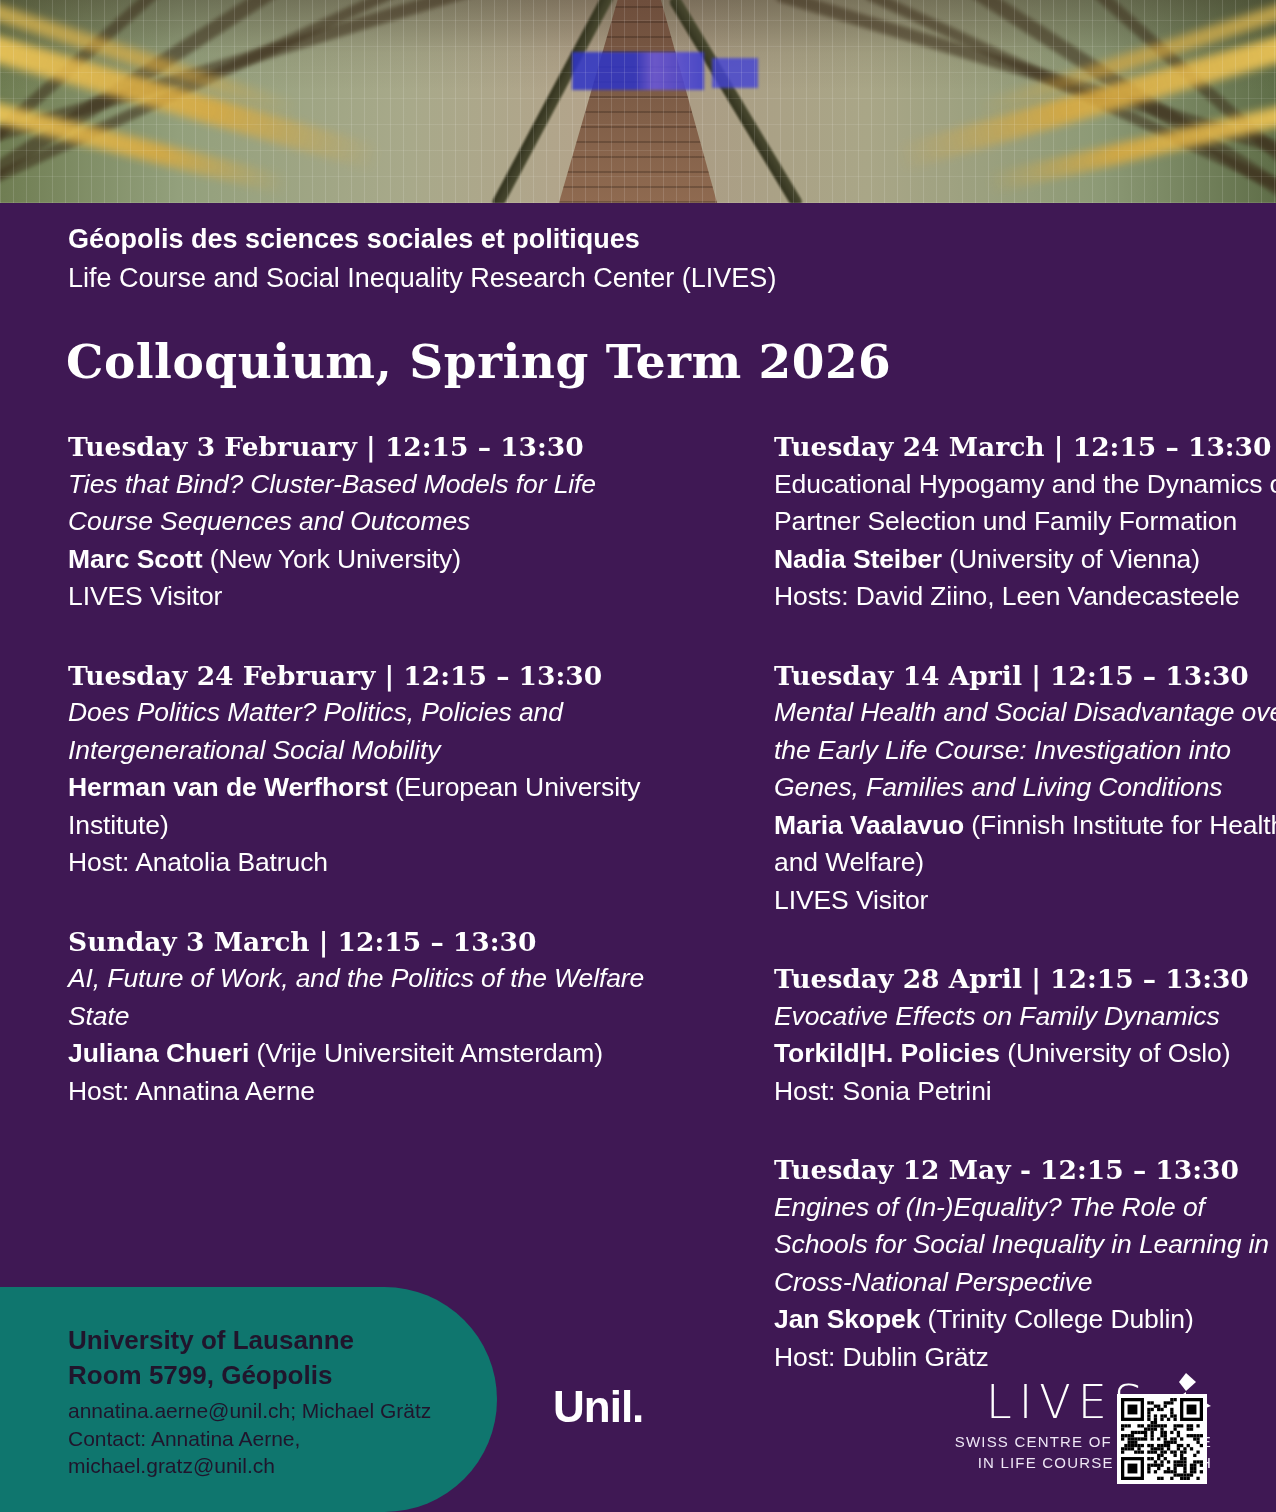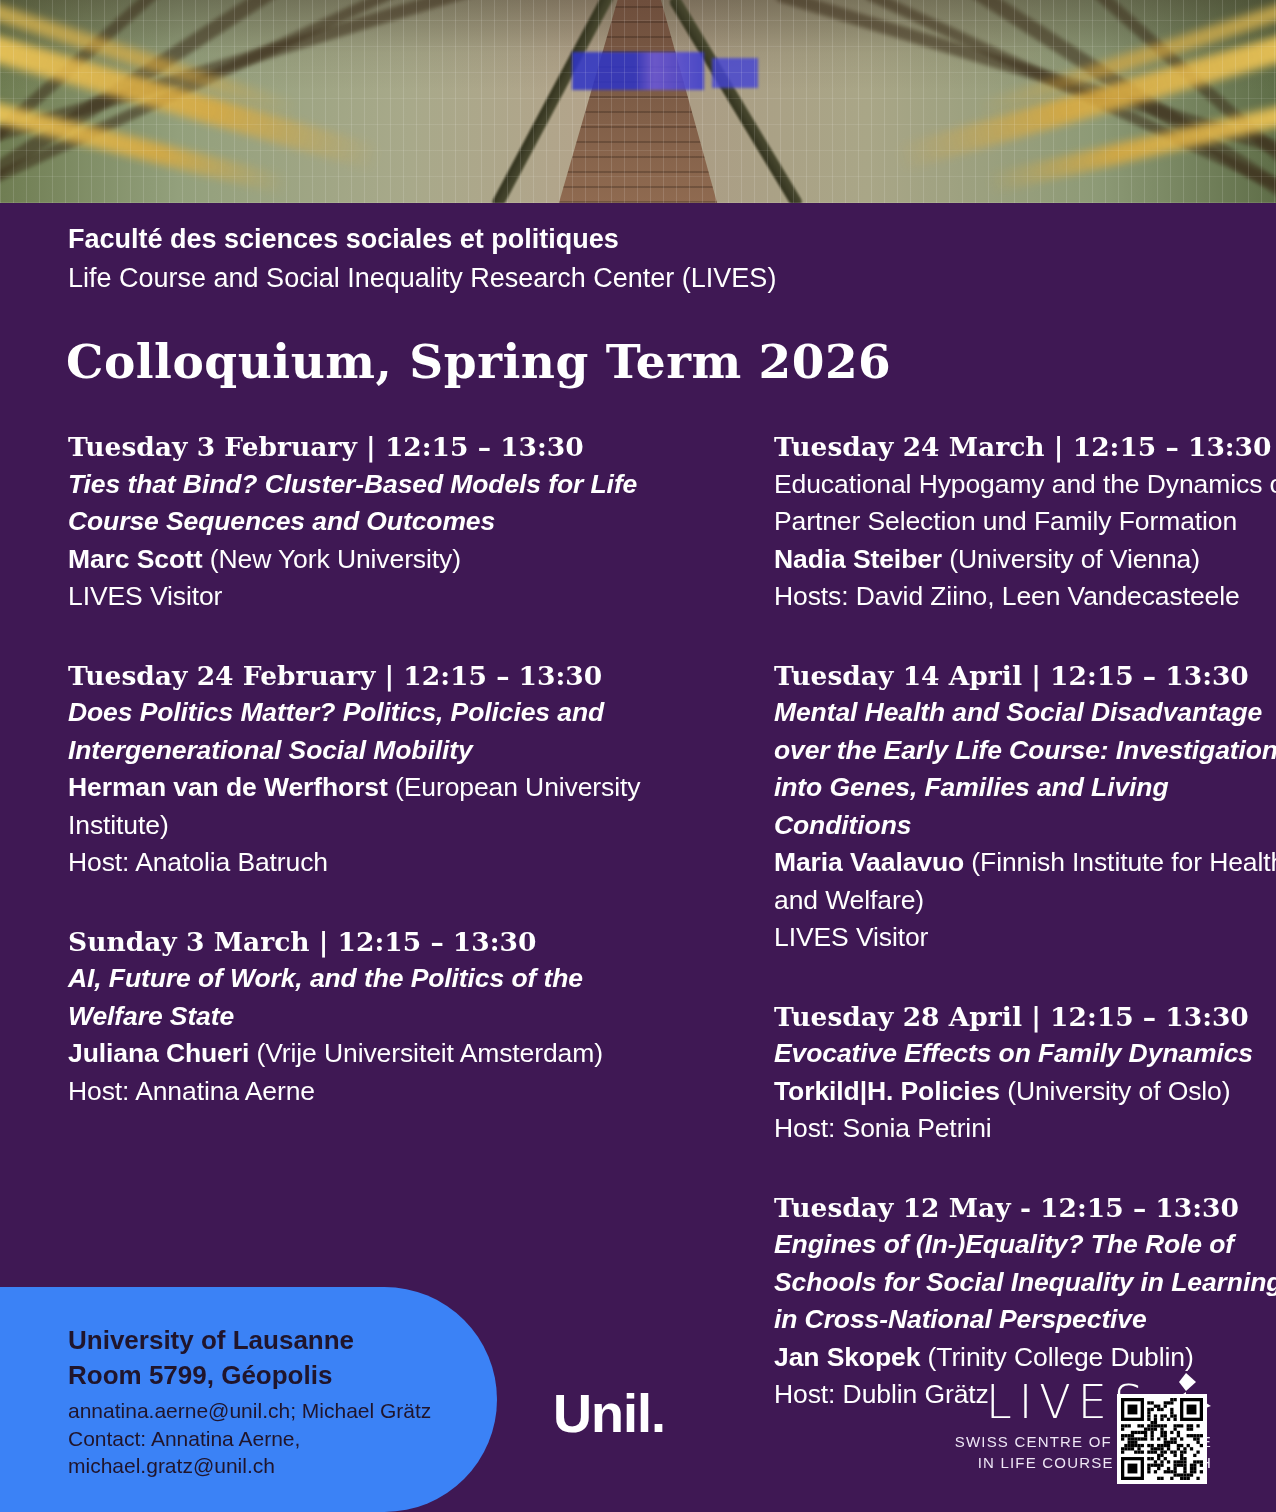--- a/index.html
+++ b/index.html
@@ -52,31 +52,31 @@
   .header{position:absolute;left:68px;top:220px;line-height:39px;font-size:27px;}
   .header .fac{font-weight:bold;}
   .main-title{position:absolute;left:66px;top:334px;font-family:"DejaVu Serif",serif;
     font-weight:bold;font-size:47px;letter-spacing:.5px;}
   
   .col{position:absolute;top:428px;}
   .col-left{left:68px;width:585px;}
   .col-right{left:738px;width:520px;margin-left:36px;}
   .event{margin-bottom:41px;font-size:26.5px;line-height:37.5px;letter-spacing:-.1px;}
   .ev-date{font-family:"DejaVu Serif",serif;font-weight:bold;font-size:26.5px;letter-spacing:0;}
-  .ev-title.it{font-style:italic;font-weight:bold;}
+  .ev-title.it{font-style:italic;}
   .ev-speaker{font-weight:bold;}
   
   .venue-box{position:absolute;left:0;top:1287px;width:497px;height:225px;
-    background:#3b82f6;border-radius:0 115px 115px 0;color:#20152c;
+    background:#0f766e;border-radius:0 115px 115px 0;color:#20152c;
     padding:0;box-sizing:border-box;}
   .venue-inner{padding:36px 0 0 68px;}
   .venue-line{font-weight:bold;font-size:26px;line-height:35px;}
   .contact{font-size:21px;line-height:27.5px;margin-top:4px;}
   
-  .unil-logo{position:absolute;left:553px;top:1382px;font-size:54px;font-weight:bold;
+  .unil-logo{position:absolute;left:553px;top:1382px;font-size:44px;font-weight:bold;
     letter-spacing:-1px;}
   .lives{position:absolute;left:800px;top:1372px;width:412px;text-align:right;}
   .lives-row{display:flex;align-items:flex-end;justify-content:flex-end;gap:6px;}
   .lives-word{font-family:"DejaVu Sans",sans-serif;font-weight:200;font-size:46px;
     letter-spacing:7px;line-height:52px;}
   .lives-sub{font-size:15px;letter-spacing:1.2px;line-height:21px;color:#efe7f6;margin-top:3px;}
   
   .qr-box{position:absolute;left:1117px;top:1394px;width:90px;height:90px;background:#ffffff;}
   .qr-box svg{position:absolute;left:4px;top:4px;}
 </style>
@@ -103,21 +103,21 @@
     <div class="lay goldr g6"></div>
     <div class="lay walk"></div>
     <div class="lay rail rl"></div>
     <div class="lay rail rr"></div>
     <div class="lay sign1"></div>
     <div class="lay sign2"></div>
     <div class="lay grid"></div>
   </div>
 
   <div class="header">
-    <div class="fac">Faculté des sciences sociales et politiques</div>
+    <div class="fac">Géopolis des sciences sociales et politiques</div>
     <div>Life Course and Social Inequality Research Center (LIVES)</div>
   </div>
 
   <div class="main-title">Colloquium, Spring Term 2026</div>
 
   <div class="col col-left">
     <div class="event">
       <div class="ev-date">Tuesday 3 February | 12:15 – 13:30</div>
       <div class="ev-title it">Ties that Bind? Cluster-Based Models for Life Course Sequences and Outcomes</div>
       <div class="ev-body"><span class="ev-speaker">Marc Scott</span> <span class="ev-affil">(New York University)</span></div>

